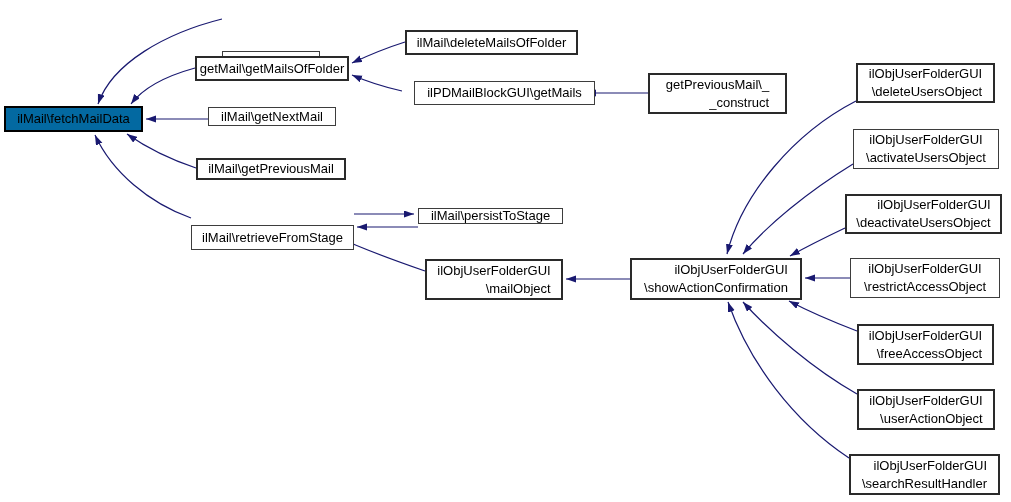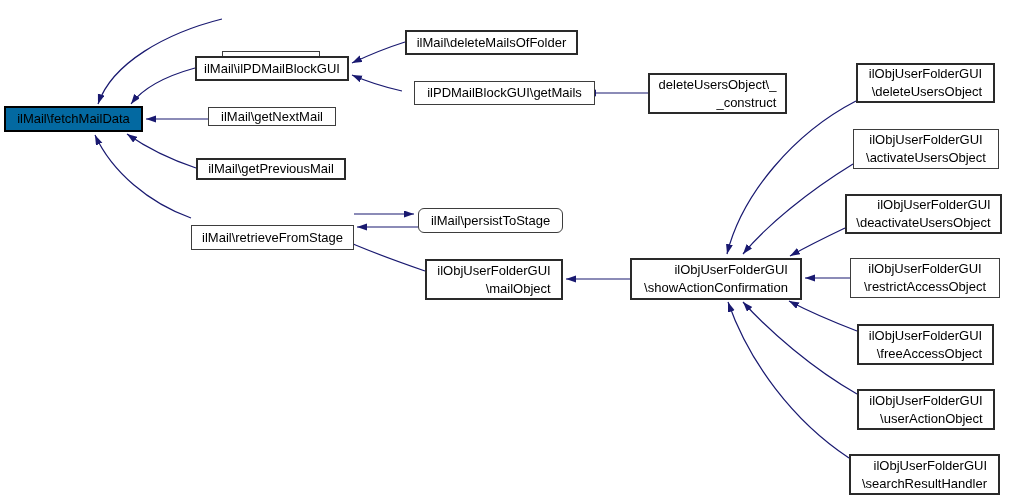--- a/index.html
+++ b/index.html
@@ -57,29 +57,29 @@
         <path d="M845,228 C824,238 806,247 790,256" marker-end="url(#arrow)"></path>
         <path d="M850,278 L805,278" marker-end="url(#arrow)"></path>
         <path d="M857,331 C831,321 808,311 789,301" marker-end="url(#arrow)"></path>
         <path d="M857,394 C813,369 769,331 743,302" marker-end="url(#arrow)"></path>
         <path d="M849,458 C793,421 749,362 728,302" marker-end="url(#arrow)"></path>
       </g>
   </svg>
   <div id="nodes">
       <div class="node main" style="left: 4px; top: 106px; width: 139px; height: 26px;">ilMail\fetchMailData</div>
       <div class="node" style="left: 222px; top: 5px; width: 98px; height: 25px; margin-top: 46px;">ilMail\getMail</div>
-      <div class="node bold" style="left: 195px; top: 56px; width: 154px; height: 25px;">ilMail\ilPDMailBlockGUI</div>
+      <div class="node bold" style="left: 195px; top: 56px; width: 154px; height: 25px;">getMail\getMailsOfFolder</div>
       <div class="node" style="left: 208px; top: 107px; width: 128px; height: 19px;">ilMail\getNextMail</div>
       <div class="node bold" style="left: 196px; top: 158px; width: 150px; height: 22px;">ilMail\getPreviousMail</div>
       <div class="node" style="left: 191px; top: 208px; width: 163px; height: 25px; margin-top: 17px;">ilMail\retrieveFromStage</div>
       <div class="node bold" style="left: 405px; top: 30px; width: 173px; height: 25px;">ilMail\deleteMailsOfFolder</div>
       <div class="node" style="left: 414px; top: 81px; width: 181px; height: 24px;">ilPDMailBlockGUI\getMails</div>
-      <div class="node bold" style="left: 648px; top: 73px; width: 139px; height: 41px;">deleteUsersObject\_
+      <div class="node bold" style="left: 648px; top: 73px; width: 139px; height: 41px;">getPreviousMail\_
 _construct</div>
-      <div class="node" style="left: 418px; top: 208px; width: 145px; height: 25px; border-radius: 6px;">ilMail\persistToStage</div>
+      <div class="node" style="left: 418px; top: 208px; width: 145px; height: 16px;">ilMail\persistToStage</div>
       <div class="node bold" style="left: 425px; top: 259px; width: 138px; height: 41px;">ilObjUserFolderGUI
 \mailObject</div>
       <div class="node bold" style="left: 630px; top: 258px; width: 172px; height: 42px;">ilObjUserFolderGUI
 \showActionConfirmation</div>
       <div class="node bold" style="left: 856px; top: 63px; width: 139px; height: 40px;">ilObjUserFolderGUI
 \deleteUsersObject</div>
       <div class="node" style="left: 853px; top: 129px; width: 146px; height: 40px;">ilObjUserFolderGUI
 \activateUsersObject</div>
       <div class="node bold" style="left: 845px; top: 194px; width: 157px; height: 40px;">ilObjUserFolderGUI
 \deactivateUsersObject</div>

